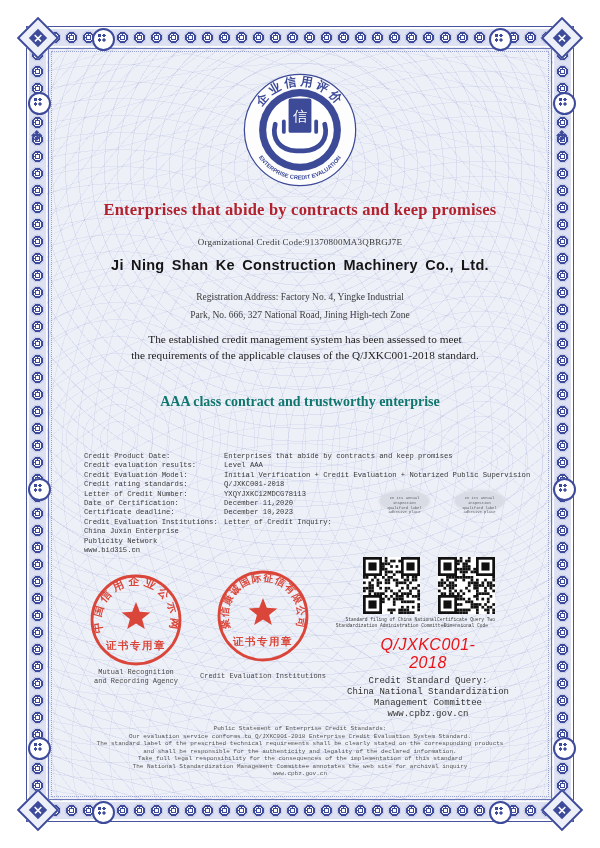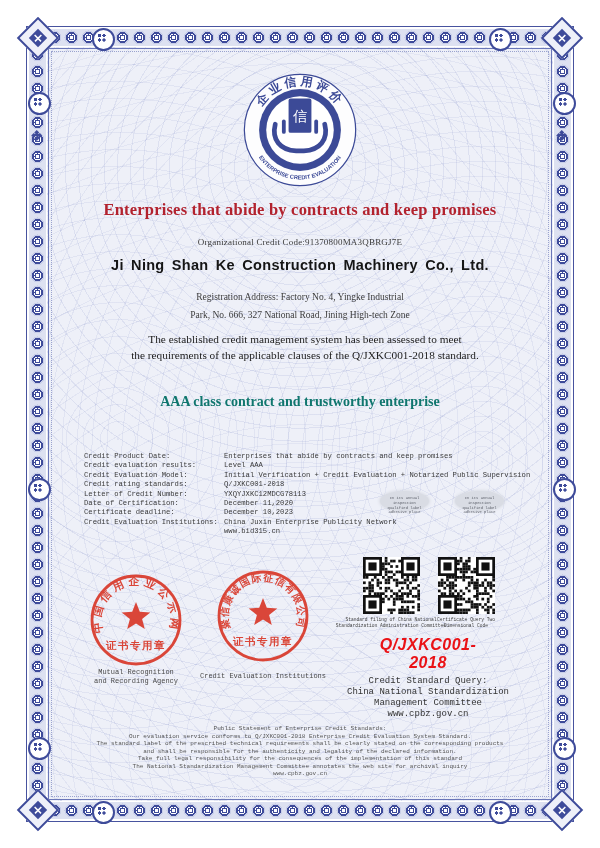--- a/index.html
+++ b/index.html
@@ -63,21 +63,21 @@
   .stamp{width:49px;height:20px;border-radius:50%;background:#d9dce4;box-shadow:0 0 3px 1px #d9dce4;
       font-family:"Liberation Mono","DejaVu Sans Mono",monospace;font-size:3.8px;line-height:4.8px;
       color:#5a5e68;text-align:center;padding-top:5px;box-sizing:border-box;}
 
   .seal{width:94px;height:94px;opacity:.93;}
   .seal-caption{font-family:"Liberation Mono","DejaVu Sans Mono",monospace;font-size:7px;line-height:8.6px;color:#4a4a4a;}
 
   .qr{width:57px;height:57px;background:#fff;}
   .qr-caption{font-family:"Liberation Mono","DejaVu Sans Mono",monospace;font-size:4.6px;line-height:5.6px;color:#444;}
 
-  .stdcode{left:352px;width:152px;top:636px;font-size:16px;line-height:17.5px;font-weight:700;font-style:italic;
+  .stdcode{left:352px;width:152px;top:636px;font-size:16px;line-height:17.5px;font-weight:400;font-style:italic;
       color:#ea1216;letter-spacing:.5px;}
   .query{left:343px;width:170px;top:676px;font-family:"Liberation Mono","DejaVu Sans Mono",monospace;
       font-size:9px;color:#333;}
   .query .committee{margin-top:1px;line-height:10.5px;}
   .query .url{margin-top:1px;}
 
   .footer{left:55px;right:55px;top:725px;font-family:"Liberation Mono","DejaVu Sans Mono",monospace;
       font-size:6px;line-height:7.5px;color:#555;}
 </style>
 </head>
@@ -176,20 +176,21 @@
       <div class="dvalue">YXQYJXKC12MDCG78113</div>
 
       <div class="dlabel">Date of Certification:</div>
       <div class="dvalue">December 11,2020</div>
 
       <div class="dlabel">Certificate deadline:</div>
       <div class="dvalue">December 10,2023</div>
 
       <div class="dlabel">Credit Evaluation Institutions:</div>
 
+      <div class="dlabel">Letter of Credit Inquiry:</div>
       <div class="dvalue">China Juxin Enterprise Publicity Network
 www.bid315.cn</div>
     </div>
 
   <div class="abs stamp pre" style="left:380px;top:491px;">In its annual inspection
 qualified label adhesive place</div>
   <div class="abs stamp pre" style="left:455px;top:491px;">In its annual inspection
 qualified label adhesive place</div>
 
   <div class="abs seal" style="left:89px;top:573px;">

